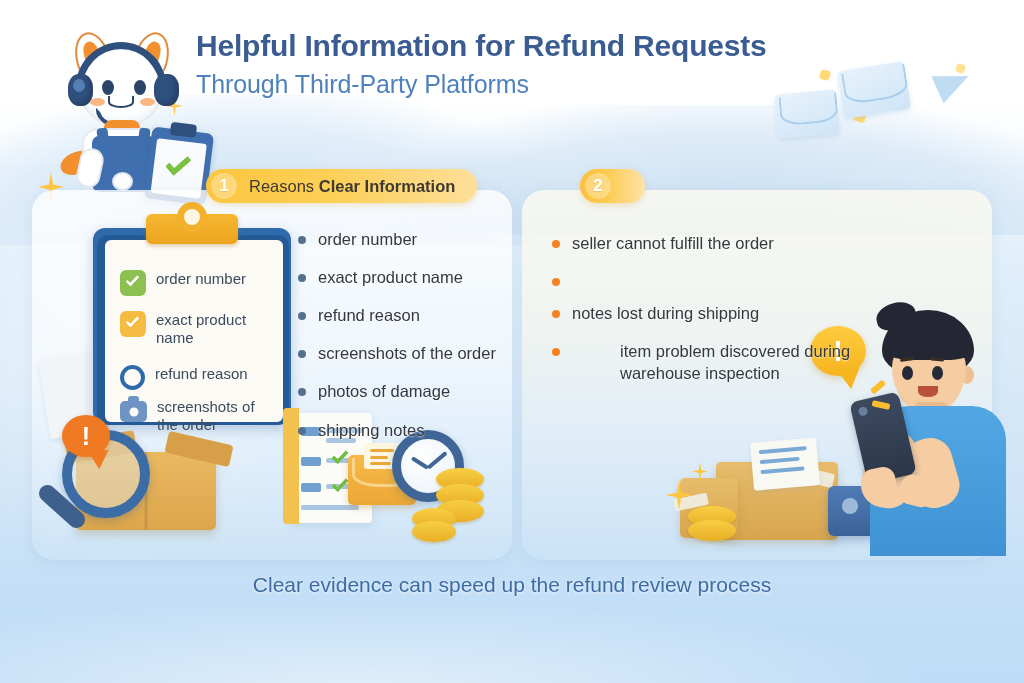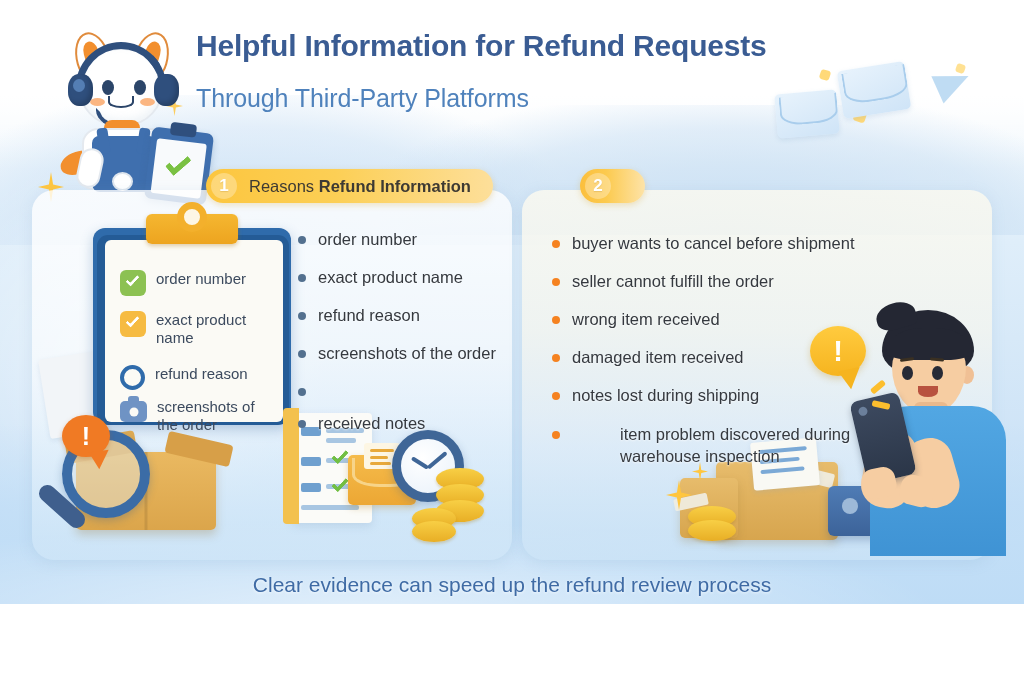--- a/index.html
+++ b/index.html
@@ -5,21 +5,21 @@
   * { box-sizing: border-box; margin: 0; padding: 0; }
 
   html, body {
     width: 1024px; height: 683px;
     overflow: hidden;
     font-family: "Liberation Sans", sans-serif;
   }
 
   #poster {
     position: relative;
-    width: 1024px; height: 604px;
+    width: 1024px; height: 683px;
     background:
       linear-gradient(to bottom,
         #fdfefe 0%,
         #fbfdfe 14%,
         #eef6fc 26%,
         #dfeefa 40%,
         #d7e9f8 56%,
         #cfe4f7 72%,
         #cfe5f8 86%,
         #d8ebfa 100%);
@@ -99,21 +99,21 @@
   }
 
   
   .header { position: absolute; left: 196px; top: 28px; }
   .title-main {
     font-size: 30px; font-weight: bold; letter-spacing: -0.2px;
     color: #3a5c93; line-height: 1.18; white-space: nowrap;
   }
   .title-sub {
     font-size: 25px; font-weight: normal; letter-spacing: -0.1px;
-    color: #4f82bc; line-height: 1.2; margin-top: 20px; white-space: nowrap;
+    color: #4f82bc; line-height: 1.2; margin-top: 6px; white-space: nowrap;
   }
 
   
   .mascot { position: absolute; left: 52px; top: 24px; width: 160px; height: 170px; }
   .m-part { position: absolute; }
 
   .ear {
     width: 34px; height: 40px;
     background: #ffffff;
     border: 2.5px solid #e08b3c;
@@ -628,21 +628,21 @@
   <div class="header">
     <div class="title-main">Helpful Information for Refund Requests</div>
     <div class="title-sub">Through Third-Party Platforms</div>
   </div>
 
   <div class="panel panel-left"></div>
   <div class="panel panel-right"></div>
 
   <div class="pill pill-1">
     <div class="pill-num">1</div>
-    <div class="pill-text"><span>Reasons </span><b>Refund Information</b></div>
+    <div class="pill-text"><span>Reasons </span><b>Clear Information</b></div>
   </div>
 
   <div class="pill pill-2">
     <div class="pill-num">2</div>
   </div>
 
   <div class="paper-bg"></div>
 
   <div class="clipboard">
     <div class="clipboard-shadowedge"></div>
@@ -729,24 +729,25 @@
     <div class="bitem">
         <span class="bdot bdot-blue"></span>
         <span class="btext">refund reason</span>
       </div>
     <div class="bitem">
         <span class="bdot bdot-blue"></span>
         <span class="btext">screenshots of the order</span>
       </div>
     <div class="bitem">
         <span class="bdot bdot-blue"></span>
+        <span class="btext">photos of damage</span>
       </div>
     <div class="bitem">
         <span class="bdot bdot-blue"></span>
-        <span class="btext">received notes</span>
+        <span class="btext">shipping notes</span>
       </div>
   </div>
 
   <div class="rbox" style="left:716px; top:462px; width:122px; height:78px;">
     <div class="rbox-tape" style="left:82px; top:8px; width:36px; height:14px; transform:rotate(14deg);"></div>
   </div>
   <div class="rbox" style="left:680px; top:478px; width:58px; height:60px;">
     <div class="rbox-tape" style="left:-6px; top:18px; width:34px; height:12px; transform:rotate(-12deg);"></div>
   </div>
   <div class="rdoc">
@@ -790,33 +791,24 @@
     <div class="alert-bubble">
       <span class="bang">!</span>
     </div>
     <div class="zing" style="left:14px; top:74px; width:16px; height:6px; transform:rotate(-40deg);"></div>
     <div class="zing" style="left:16px; top:92px; width:18px; height:6px; transform:rotate(12deg);"></div>
   </div>
 
   <div class="blist blist-right">
     <div class="bitem">
         <span class="bdot bdot-orange"></span>
-        <span class="btext">buyer wants to cancel before shipment</span>
+        <span class="btext">seller cannot fulfill the order</span>
       </div>
     <div class="bitem">
         <span class="bdot bdot-orange"></span>
-        <span class="btext">seller cannot fulfill the order</span>
-      </div>
-    <div class="bitem">
-        <span class="bdot bdot-orange"></span>
-        <span class="btext">wrong item received</span>
-      </div>
-    <div class="bitem">
-        <span class="bdot bdot-orange"></span>
-        <span class="btext">damaged item received</span>
       </div>
     <div class="bitem">
         <span class="bdot bdot-orange"></span>
         <span class="btext">notes lost during shipping</span>
       </div>
     <div class="bitem">
         <span class="bdot bdot-orange"></span>
         <span class="btext wrap">item problem discovered during warehouse inspection</span>
       </div>
   </div>

